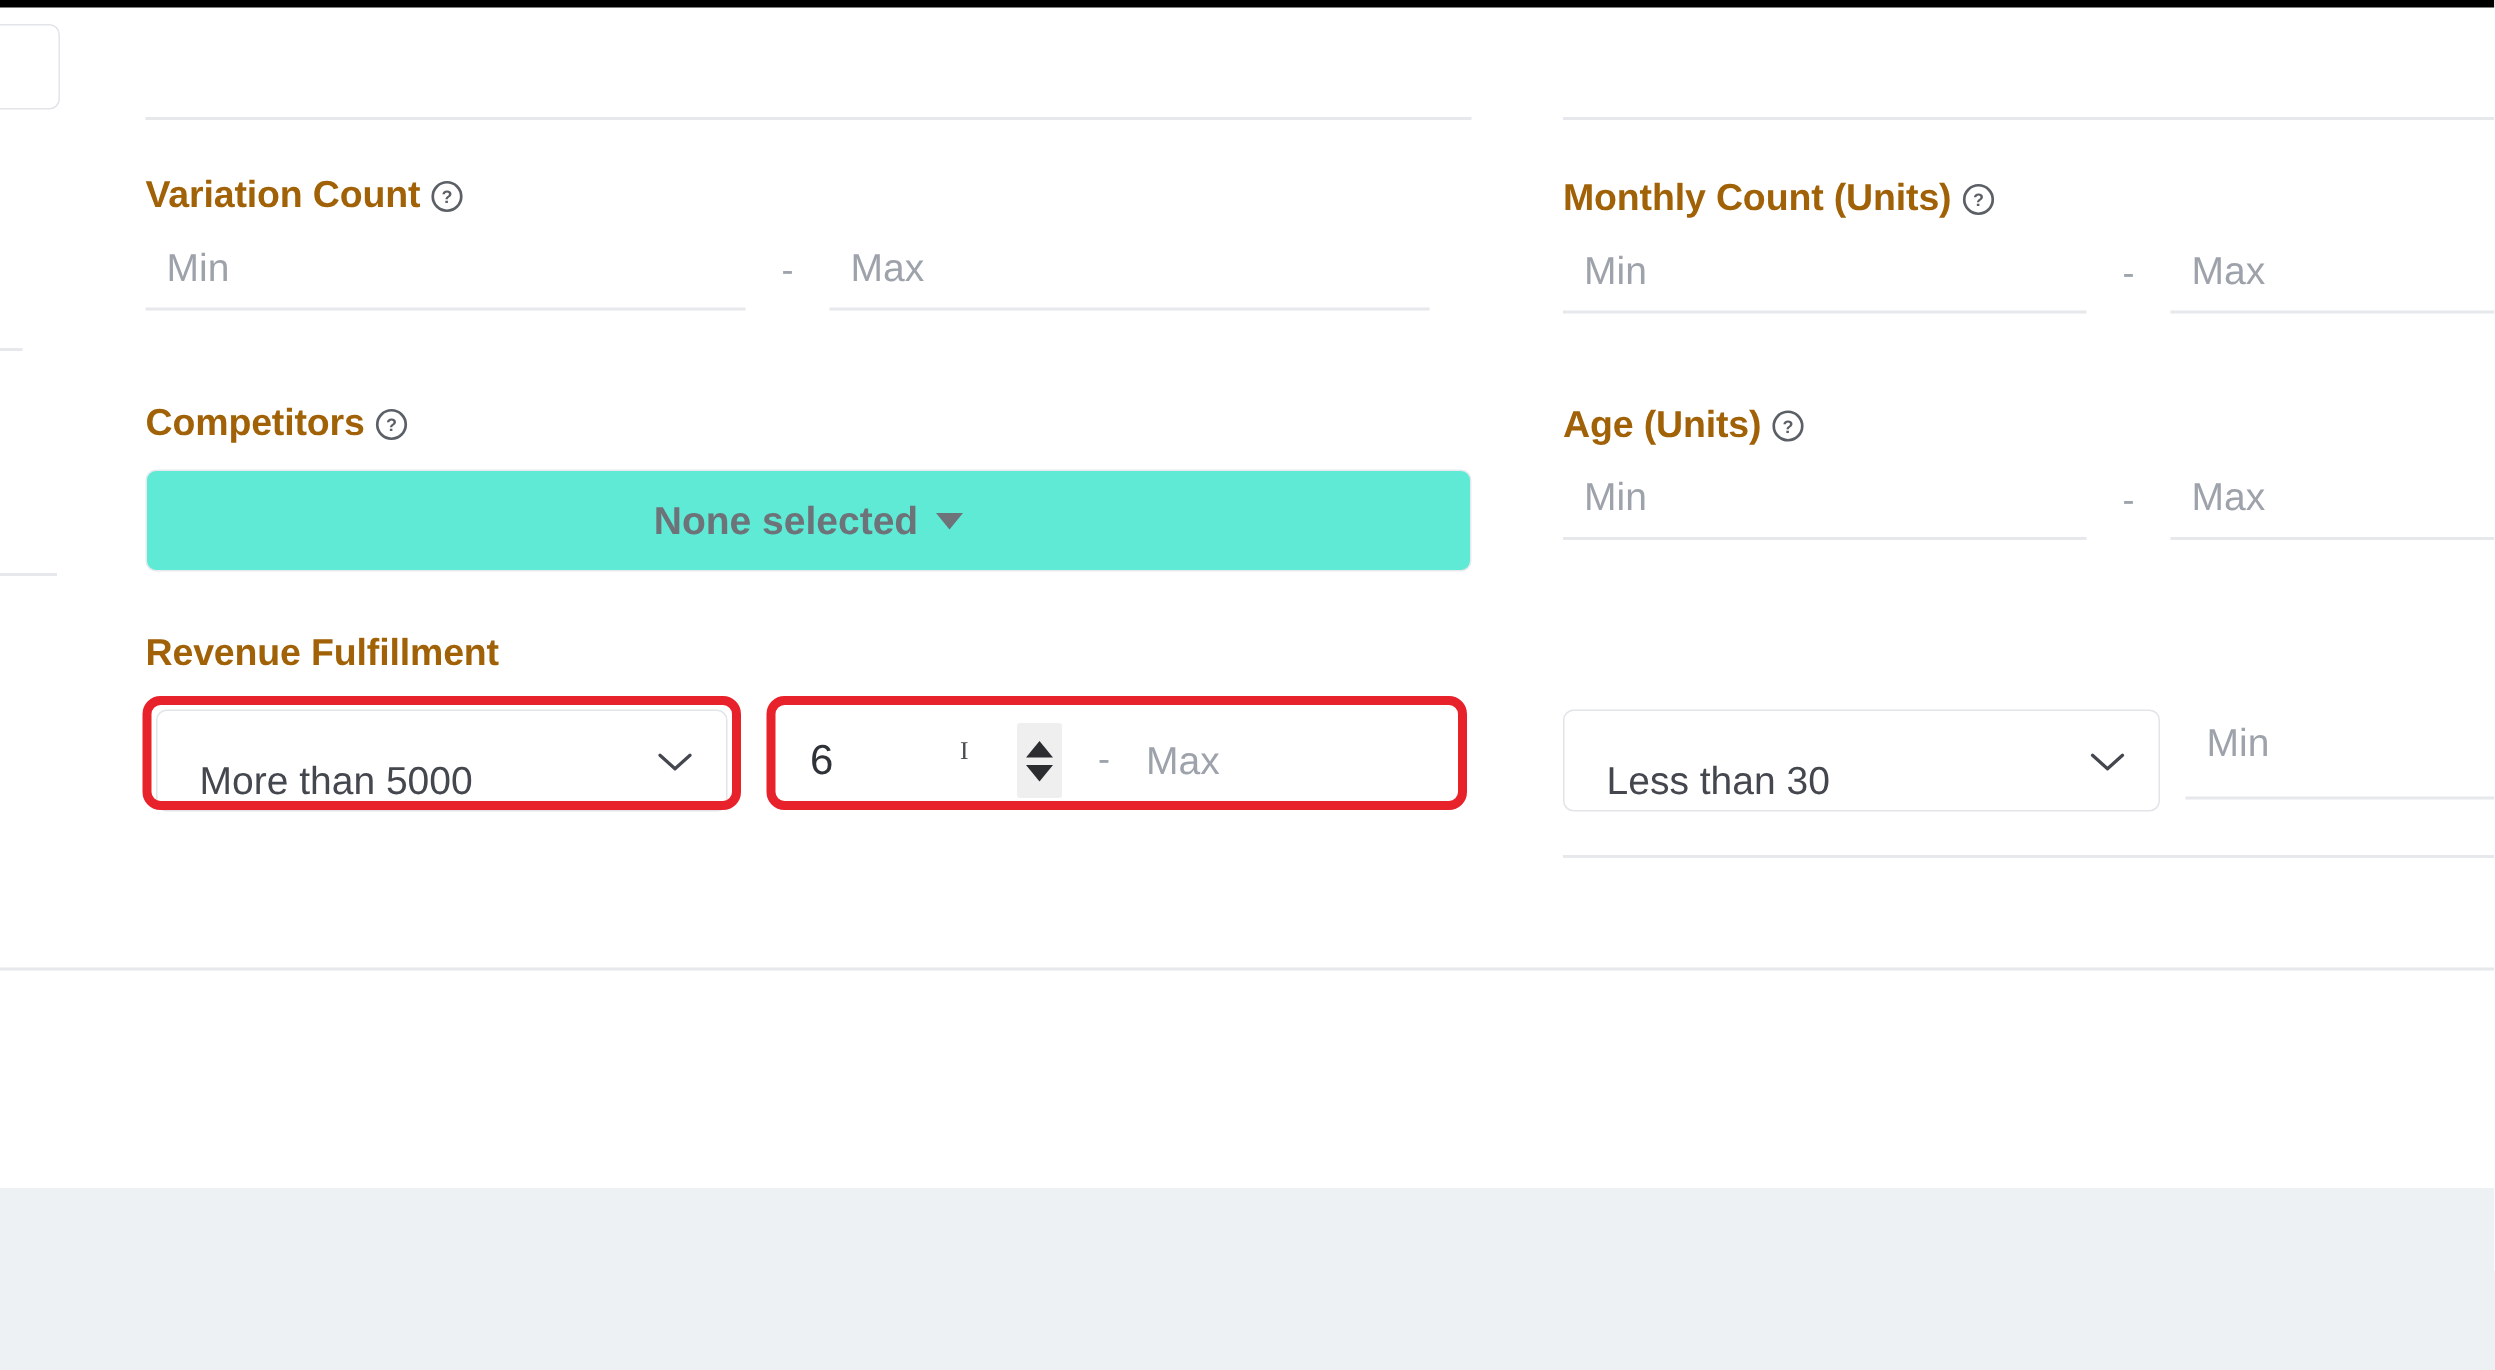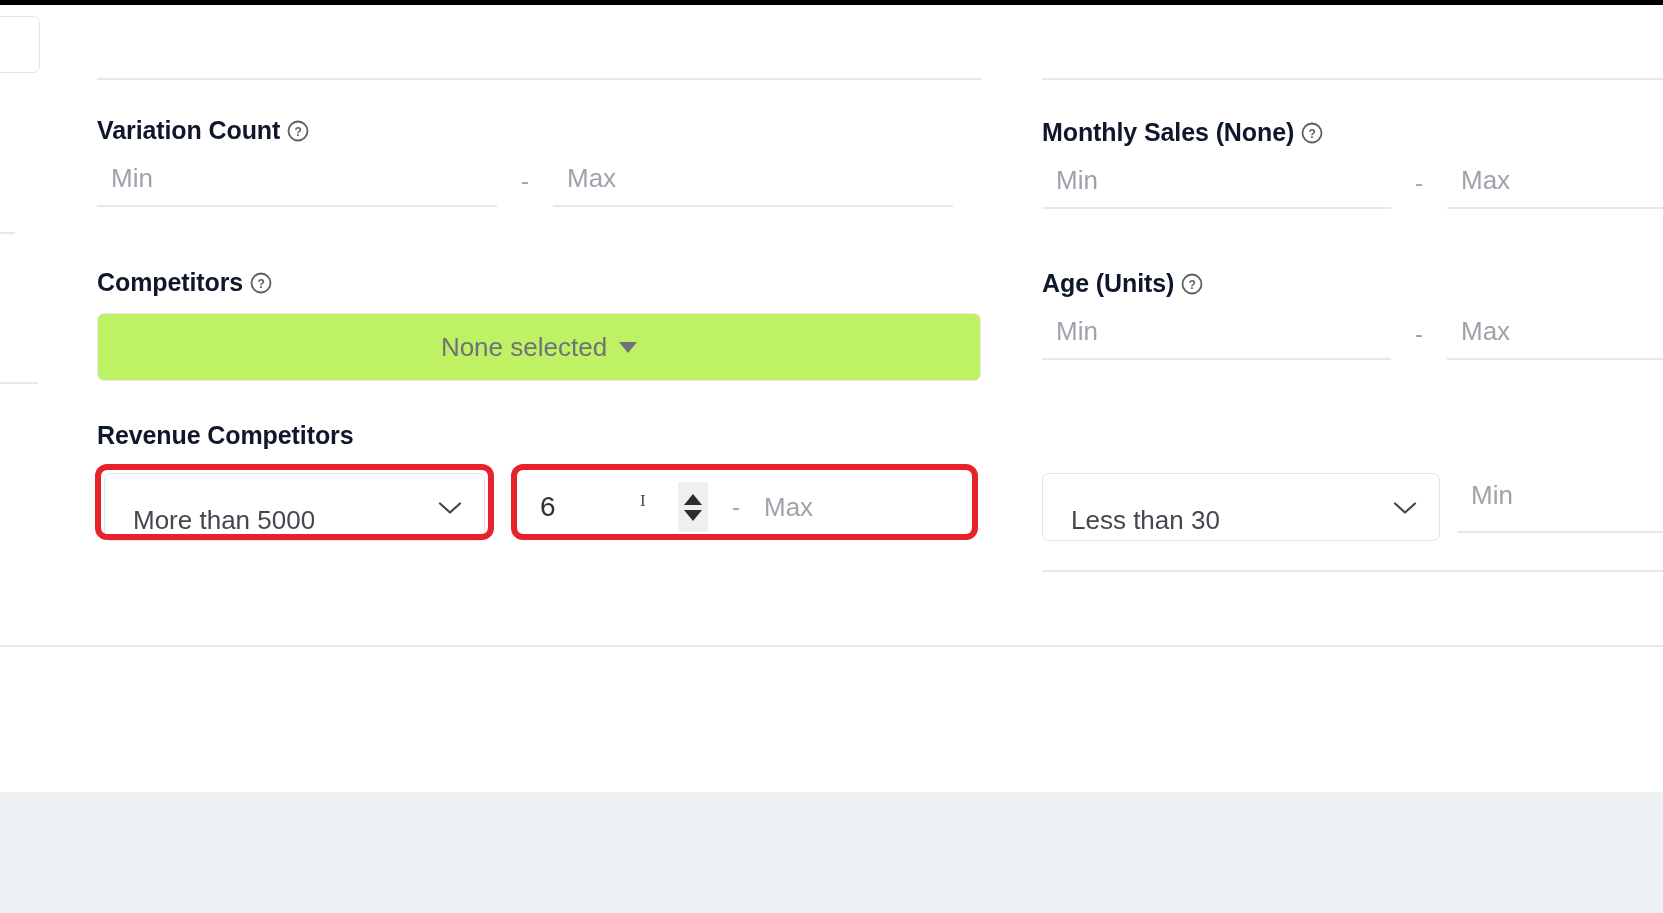--- a/index.html
+++ b/index.html
@@ -60,21 +60,21 @@
 
   
   .field-group { position: absolute; }
 
   .field-label {
     display: flex;
     align-items: center;
     gap: 7px;
     font-size: 25px;
     font-weight: 700;
-    color: #0f172a;
+    color: #a16207;
     letter-spacing: -0.1px;
     white-space: nowrap;
     line-height: 1;
   }
 
   .help-icon {
     display: inline-flex;
     align-items: center;
     justify-content: center;
     width: 22px; height: 22px;
@@ -138,27 +138,28 @@
     transform: translateY(-50%);
     display: block;
   }
 
   
   .multiselect-box {
     box-sizing: border-box;
     height: 68px;
     border: 1px solid #e8eaee;
     border-radius: 7px;
-    background: #bef264;
+    background: #5eead4;
     display: flex;
     align-items: center;
     justify-content: center;
     gap: 12px;
     font-size: 26px;
     color: #6e7279;
+    font-weight: bold;
   }
   .caret-down {
     width: 0; height: 0;
     border-left: 9px solid transparent;
     border-right: 9px solid transparent;
     border-top: 11px solid #6e7279;
   }
 
   
   .redbox {
@@ -329,21 +330,21 @@
       </span>
     </div>
     <div class="multiselect-box" style="margin-top:18px; width:884px;">
       <span>None selected</span>
       <span class="caret-down"></span>
     </div>
   </div>
 
   <div class="field-group" style="left:97px; top:423px; width:884px;">
     <div class="field-label">
-      <span>Revenue Competitors</span>
+      <span>Revenue Fulfillment</span>
     </div>
   </div>
 
   <div class="select-box" style="position:absolute; left:104px; top:473px; width:381px;">
     <span class="select-text">More than 5000</span>
     <span class="chevron">
       <svg width="24" height="14" viewBox="0 0 24 14">
         <path d="M2 2 L12 11 L22 2" fill="none" stroke="#44474d" stroke-width="2.2" stroke-linecap="round" stroke-linejoin="round"></path>
       </svg>
     </span>
@@ -360,21 +361,21 @@
     </div>
     <span class="num-dash">-</span>
     <input class="num-max" type="text" placeholder="Max" style="">
   </div>
 
   <div class="redbox" style="left:95px; top:464px; width:399px; height:76px;"></div>
   <div class="redbox" style="left:511px; top:464px; width:467px; height:76px;"></div>
 
   <div class="field-group" style="left:1042px; top:120px; width:621px;">
     <div class="field-label">
-      <span>Monthly Sales (None)</span>
+      <span>Monthly Count (Units)</span>
       <span class="help-icon">
         <svg width="22" height="22" viewBox="0 0 22 22">
           <circle cx="11" cy="11" r="9.5" fill="none" stroke="#5b5f66" stroke-width="1.8"></circle>
           <text x="11" y="15.5" font-size="12" font-family="Liberation Sans, sans-serif" font-weight="700" fill="#5b5f66" text-anchor="middle">?</text>
         </svg>
       </span>
     </div>
     <div class="range-row">
       <input class="underline-input" style="width: 400px;" type="text" placeholder="Min">
       <span class="range-dash">-</span>

